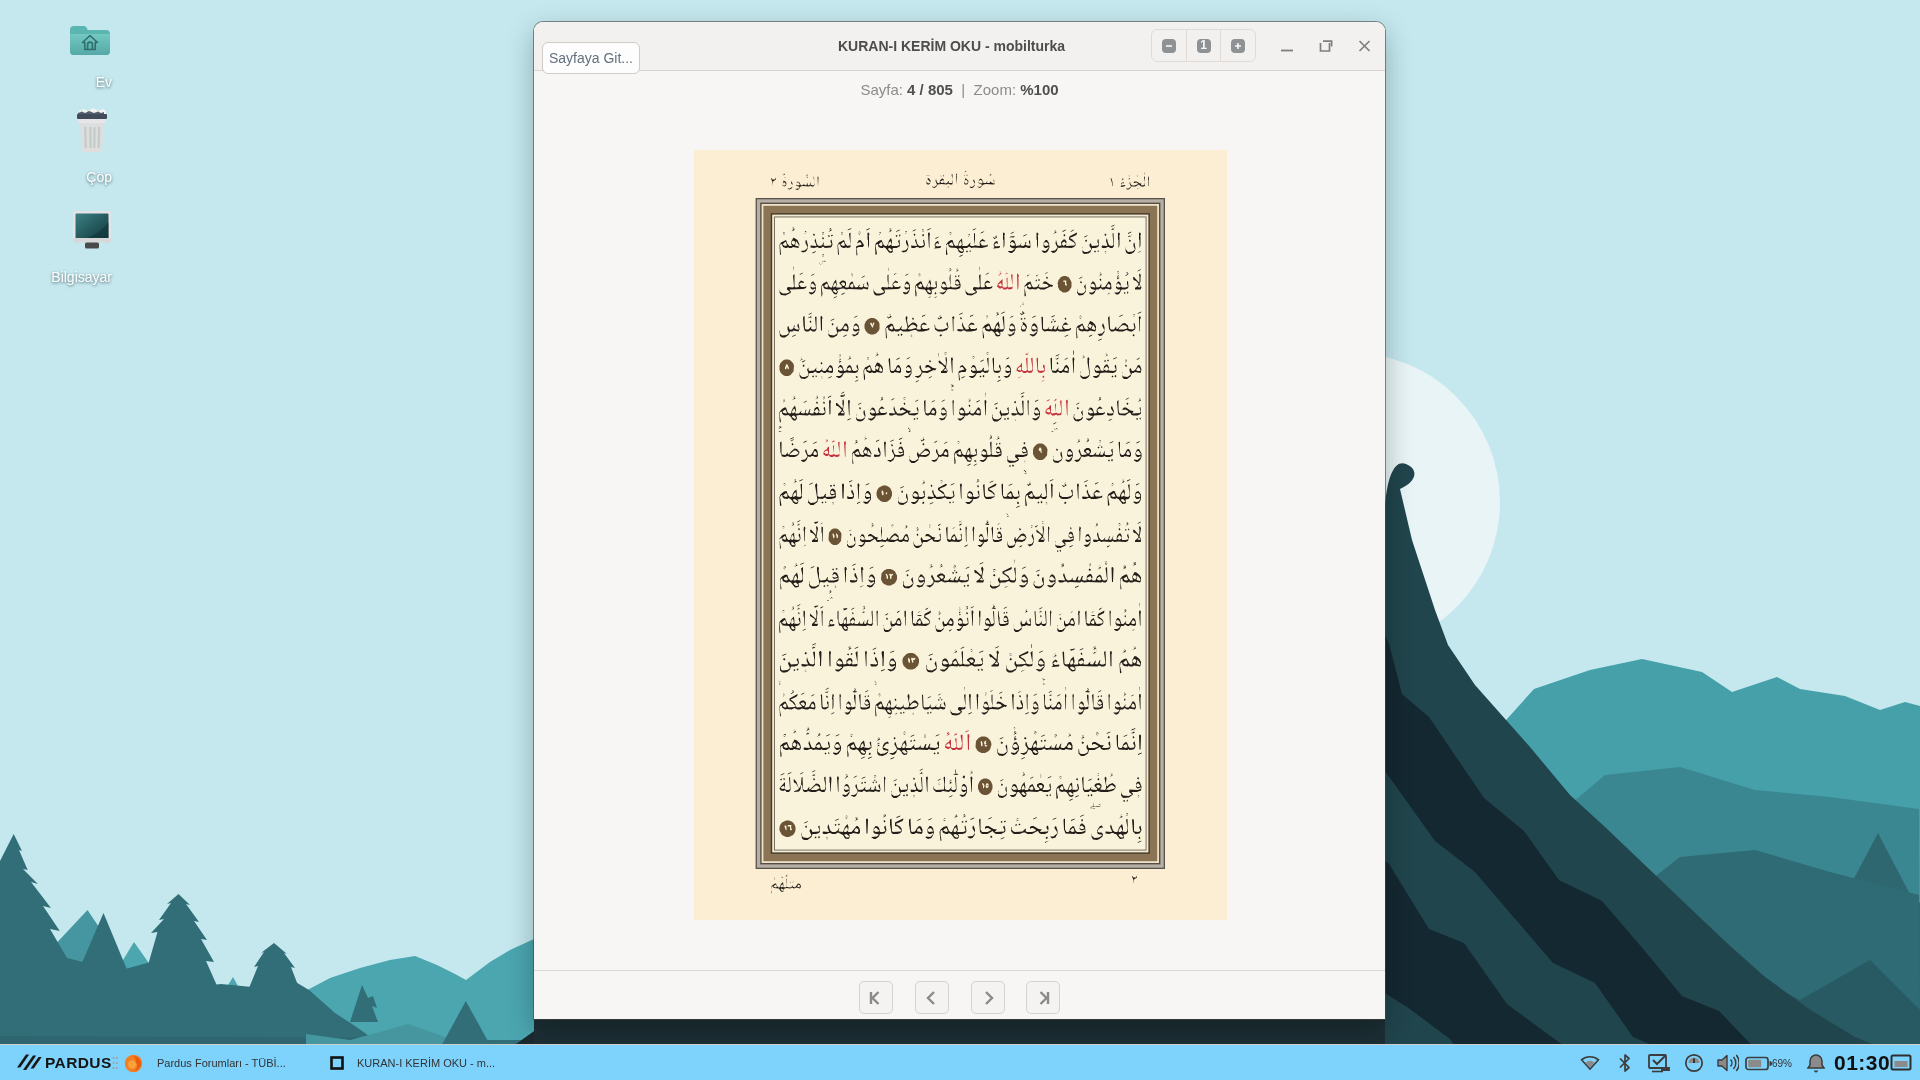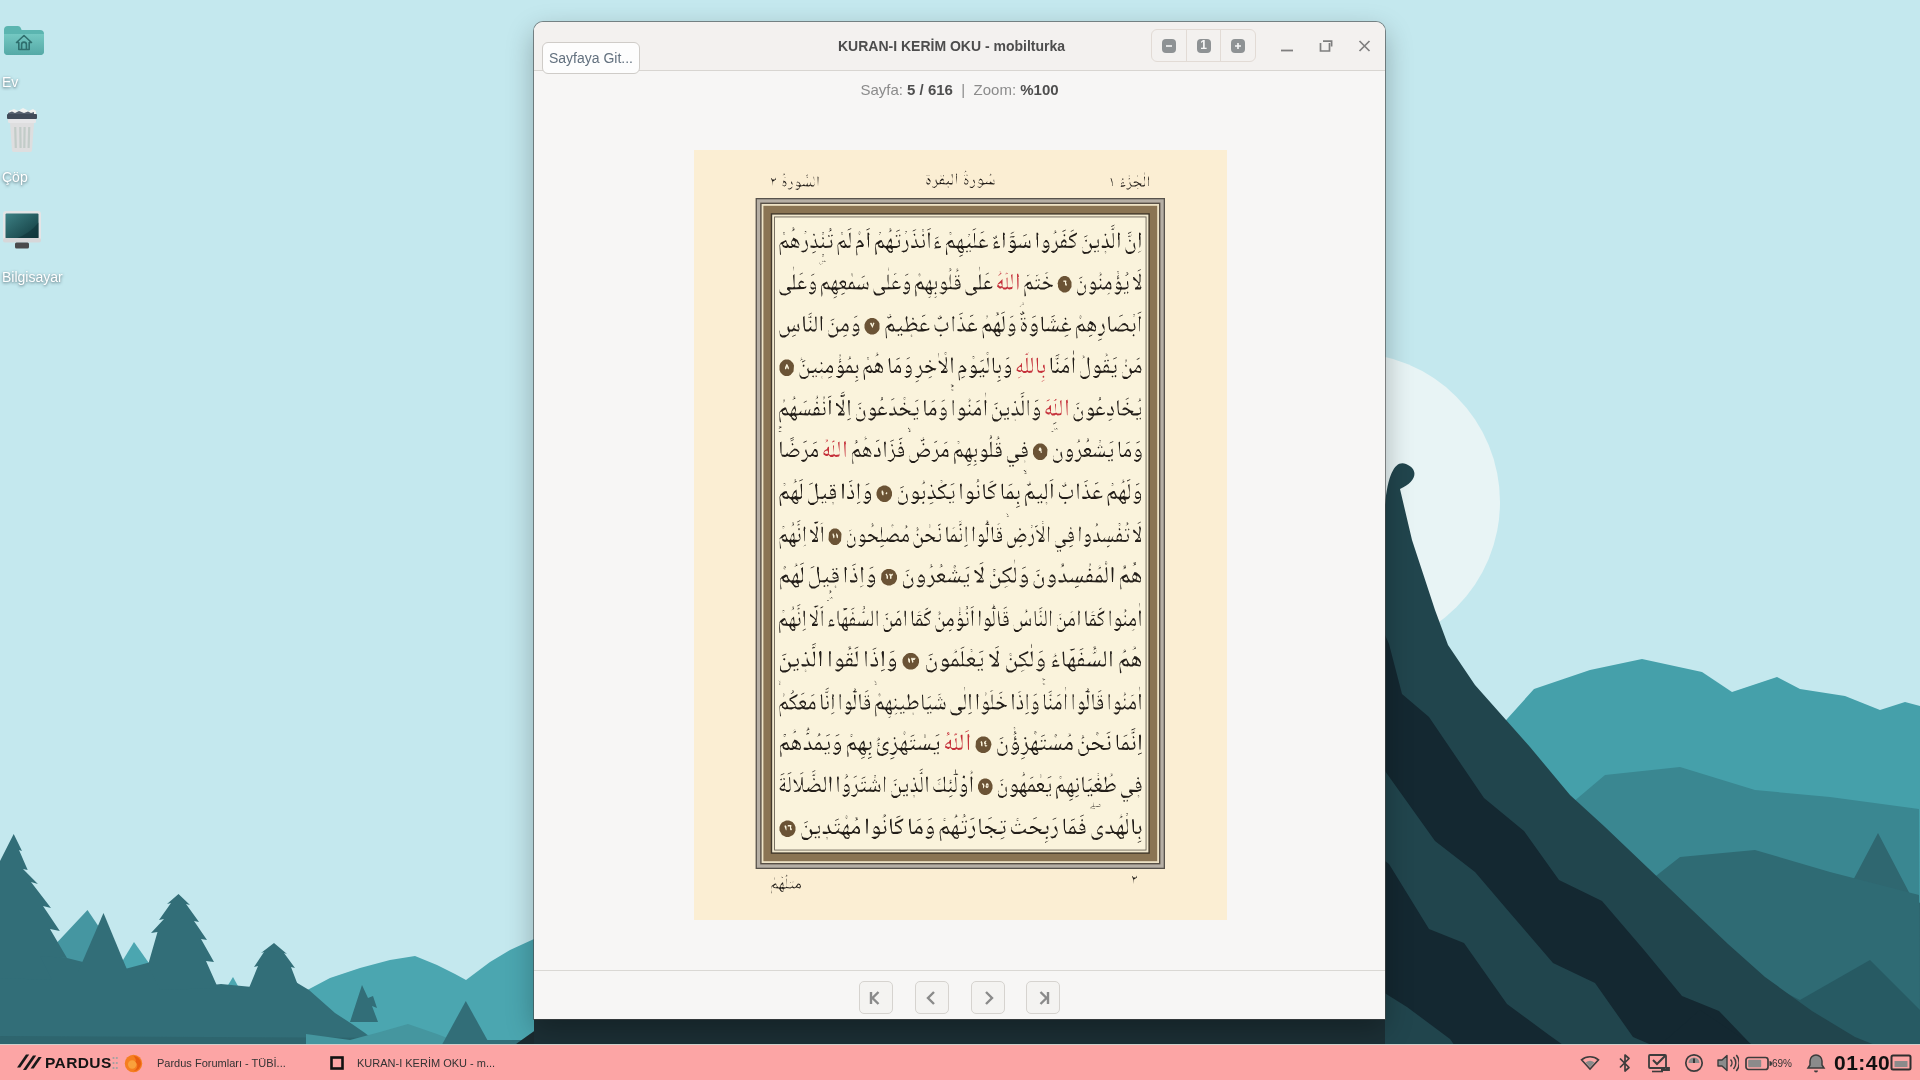--- a/index.html
+++ b/index.html
@@ -1,18 +1,18 @@
 <!DOCTYPE html>
 <html><head><meta charset="utf-8">
 <style>
 html,body{margin:0;padding:0;width:1920px;height:1080px;overflow:hidden;
   font-family:"Liberation Sans",sans-serif;}
 #desk{position:absolute;inset:0;background:#c4e8ee;}
 #wall{position:absolute;left:0;top:0;}
-.dicon{position:absolute;width:110px;text-align:left;left:2px;}
+.dicon{position:absolute;width:110px;text-align:right;left:2px;}
 .dlabel{color:#fff;font-size:14px;text-shadow:0 1px 3px rgba(40,60,70,.75);}
 #win{position:absolute;left:534px;top:22px;width:851px;height:997px;
   background:#f7f6f5;border-radius:9px 9px 0 0;
   box-shadow:0 0 0 1px rgba(70,70,70,.6),0 10px 28px rgba(0,0,0,.28);}
 #titlebar{position:absolute;left:0;top:0;right:0;height:48px;background:#f3f1ef;
   border-bottom:1px solid #d8d5d1;border-radius:9px 9px 0 0;}
 #gotobtn{position:absolute;left:8px;top:8px;width:96px;height:30px;background:#fdfdfd;
   border:1px solid #cfccc8;border-radius:6px;color:#62707e;font-size:14px;
   text-align:center;line-height:30px;margin-top:12px;}
 #wtitle{position:absolute;left:0;right:16px;top:0;height:48px;line-height:48px;
@@ -21,21 +21,21 @@
   border:1px solid #e2dbd5;border-radius:6px;display:flex;box-sizing:border-box;}
 #zoomgrp .zc{flex:1;border-right:1px solid #e2dbd5;display:flex;align-items:center;justify-content:center;}
 #zoomgrp .zc:last-child{border-right:none;}
 #zoomgrp .badge{width:14px;height:14px;background:#8e9294;border-radius:4px;color:#f6f6f6;
   font-size:12px;font-weight:bold;text-align:center;line-height:13px;display:flex;align-items:center;justify-content:center;}
 .winctl{position:absolute;top:0;height:48px;display:flex;align-items:center;}
 #page{position:absolute;left:160px;top:128px;width:533px;height:770px;background:#fbeed3;}
 #footer{position:absolute;left:0;right:0;bottom:0;height:48px;border-top:1px solid #dad8d4;}
 .navb{position:absolute;top:10px;width:32px;height:31px;background:#f4f3f1;
   border:1px solid #d6d3cf;border-radius:5px;display:flex;align-items:center;justify-content:center;}
-#taskbar{position:absolute;left:0;top:1044px;width:1920px;height:36px;background:#fca5a5;
+#taskbar{position:absolute;left:0;top:1044px;width:1920px;height:36px;background:#7dd3fc;
   border-top:1px solid #d0cecb;box-sizing:border-box;padding-left:36px;}
 .tb{position:absolute;top:0;height:36px;display:flex;align-items:center;}
 .tbtext{font-size:11px;color:#333;}
 </style></head>
 <body>
 <div id="desk">
   <svg id="wall" width="1920" height="1080" viewBox="0 0 1920 1080">
     <rect width="1920" height="1080" fill="#c4e8ee"></rect>
     <circle cx="1351" cy="502" r="149" fill="#e8f4f5"></circle>
 
@@ -163,21 +163,21 @@
             <path d="M5,3.2 h8.6 v5.4" fill="none" stroke="#7f7f7f" stroke-width="1.7"></path>
           </svg>
       </div>
       <div class="winctl" style="left:823px;">
         <svg width="15" height="16" viewBox="0 0 15 16">
             <path d="M2.5,3 L12.5,13 M12.5,3 L2.5,13" stroke="#7f7f7f" stroke-width="1.7"></path>
           </svg>
       </div>
     </div>
     <div style="position:absolute;left:0;right:0;top:48px;height:38px;line-height:40px;text-align:center;font-size:15px;color:#8b8b8b;">
-      Sayfa: <b style="color:#4f4f4f;">5 / 616</b> &nbsp;|&nbsp; Zoom: <b style="color:#4f4f4f;">%100</b>
+      Sayfa: <b style="color:#4f4f4f;">4 / 805</b> &nbsp;|&nbsp; Zoom: <b style="color:#4f4f4f;">%100</b>
     </div>
     <div id="page">
         <svg width="533" height="770" viewBox="0 0 1066 1540" style="position:absolute;left:0;top:0;">
 <rect x="123.2" y="96.0" width="818.8" height="1342.0" fill="#57524b"></rect>
 <rect x="125.8" y="98.6" width="813.6" height="1336.8" fill="#b6afa5"></rect>
 <rect x="132.4" y="105.2" width="800.4" height="1323.6" fill="#574f45"></rect>
 <rect x="135.2" y="108.0" width="794.8" height="1318.0" fill="#eee3c6"></rect>
 <rect x="138.8" y="111.6" width="787.6" height="1310.8" fill="#8a7453"></rect>
 <rect x="153.6" y="126.4" width="758.0" height="1281.2" fill="#42382b"></rect>
 <rect x="156.4" y="129.2" width="752.4" height="1275.6" fill="#f3ead0"></rect>
@@ -289,21 +289,21 @@
         <path d="M24.5,5 a2.5,2.5 0 0 1 0,5" fill="#3c3c3c"></path>
       </svg>
     </div>
     <div class="tb tbtext" style="left:1772px;font-size:10px;">69%</div>
     <div class="tb" style="left:1806px;">
       <svg width="20" height="21" viewBox="0 0 20 21">
         <path d="M10,2 a6,6 0 0 1 6,6 v4 l2,3 H2 l2,-3 V8 a6,6 0 0 1 6,-6 Z" fill="#8b8b8b" stroke="#3c3c3c" stroke-width="1.5"></path>
         <path d="M8,17.5 a2,2 0 0 0 4,0" fill="#3c3c3c"></path>
       </svg>
     </div>
-    <div class="tb" style="left:1834px;font-size:21px;font-weight:bold;color:#111;letter-spacing:0.5px;">01:40</div>
+    <div class="tb" style="left:1834px;font-size:21px;font-weight:bold;color:#111;letter-spacing:0.5px;">01:30</div>
     <div class="tb" style="left:1890px;">
       <svg width="22" height="18" viewBox="0 0 22 18">
         <rect x="1.5" y="1.5" width="19" height="14" rx="1.5" fill="none" stroke="#2e2e2e" stroke-width="2"></rect>
         <rect x="4.5" y="7" width="13" height="6" fill="#8b8b8b"></rect>
       </svg>
     </div>
   </div>
 </div>
 
 </body></html>

